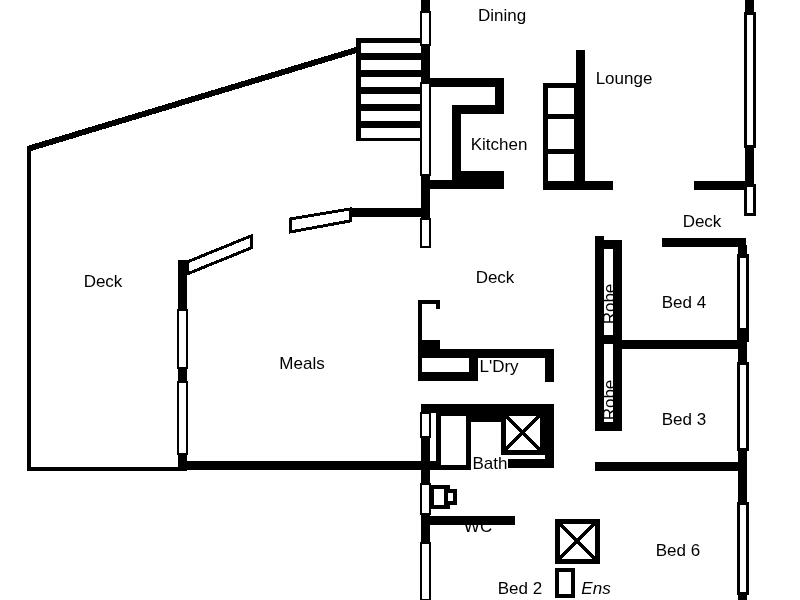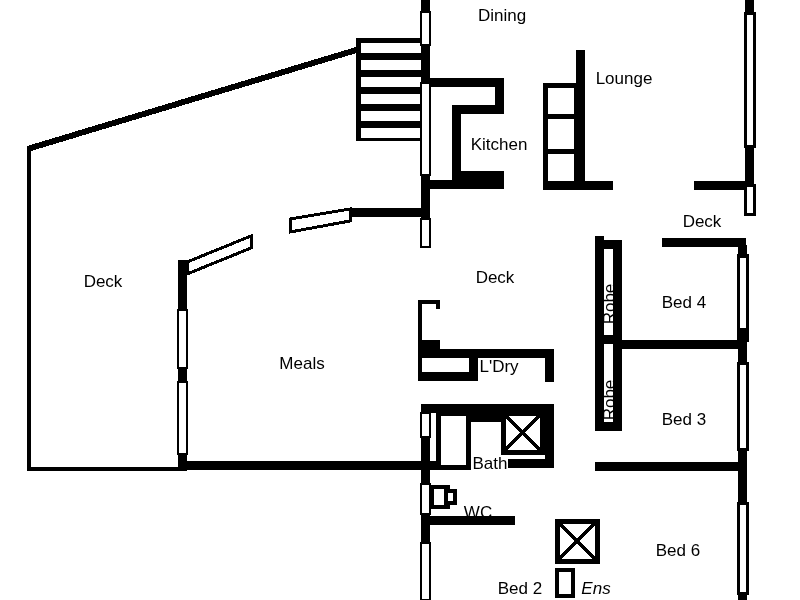--- a/index.html
+++ b/index.html
@@ -235,21 +235,21 @@
   <div class="room-label" style="left:302px; top:363px;">Meals</div>
 
   <div class="room-label" style="left:499px; top:366px;">L'Dry</div>
 
   <div class="room-label vertical" style="left:609px; top:400px;">Robe</div>
 
   <div class="room-label" style="left:684px; top:419px;">Bed 3</div>
 
   <div class="room-label" style="left:490px; top:463px;">Bath</div>
 
-  <div class="room-label" style="left:478px; top:512px;text-align:center;">WC</div>
+  <div class="room-label" style="left:478px; top:526px;text-align:center;">WC</div>
 
   <div class="room-label" style="left:678px; top:550px;">Bed 6</div>
 
   <div class="room-label" style="left:492px; top:588px;margin-left:28px;">Bed 2</div>
 
   <div class="room-label" style="left:596px; top:588px;font-style:italic;">Ens</div>
 
 </div>
 
 </body></html>

